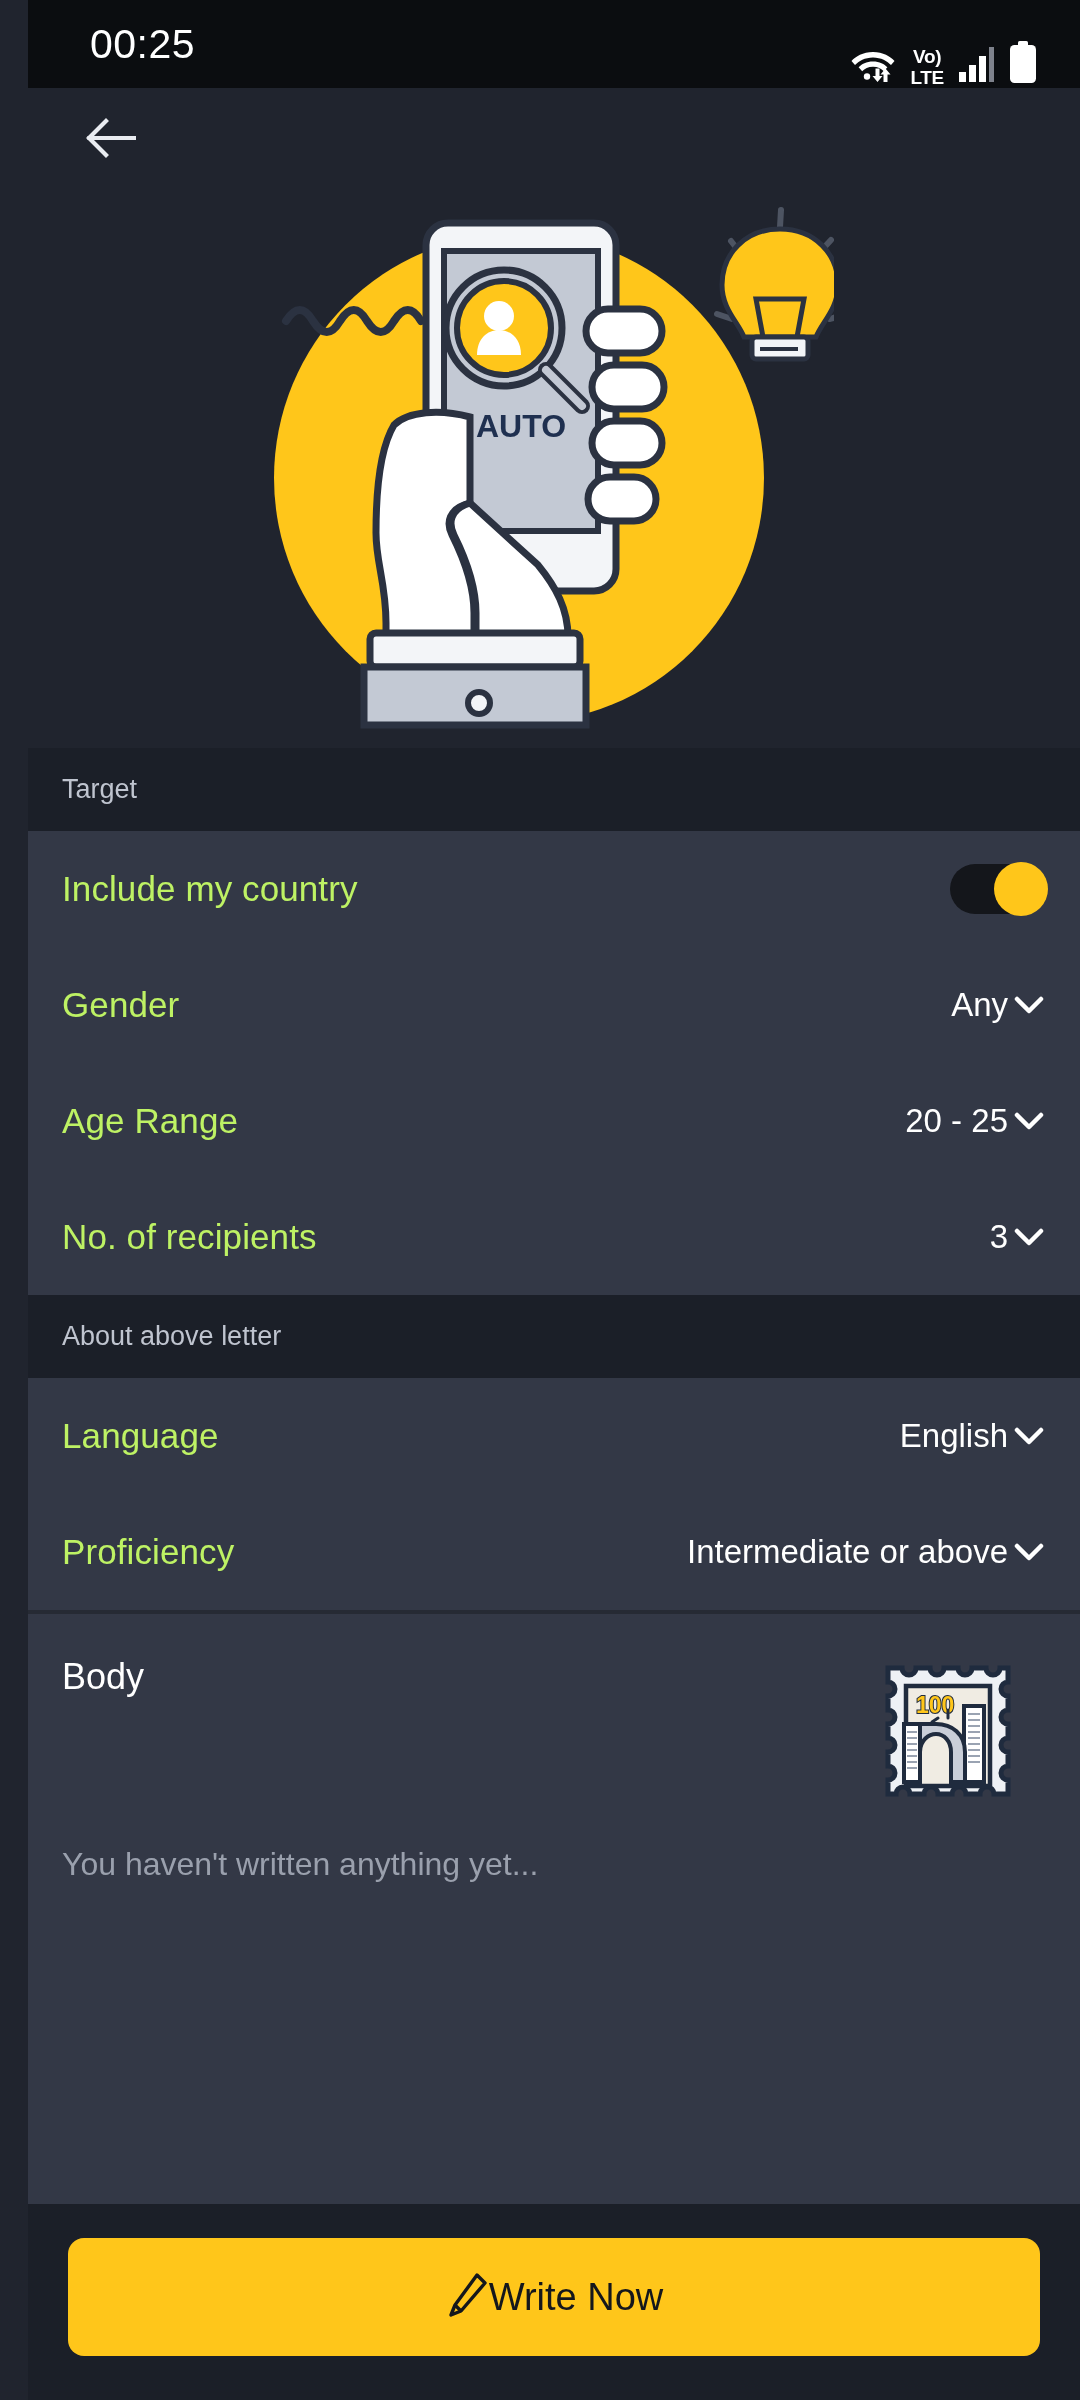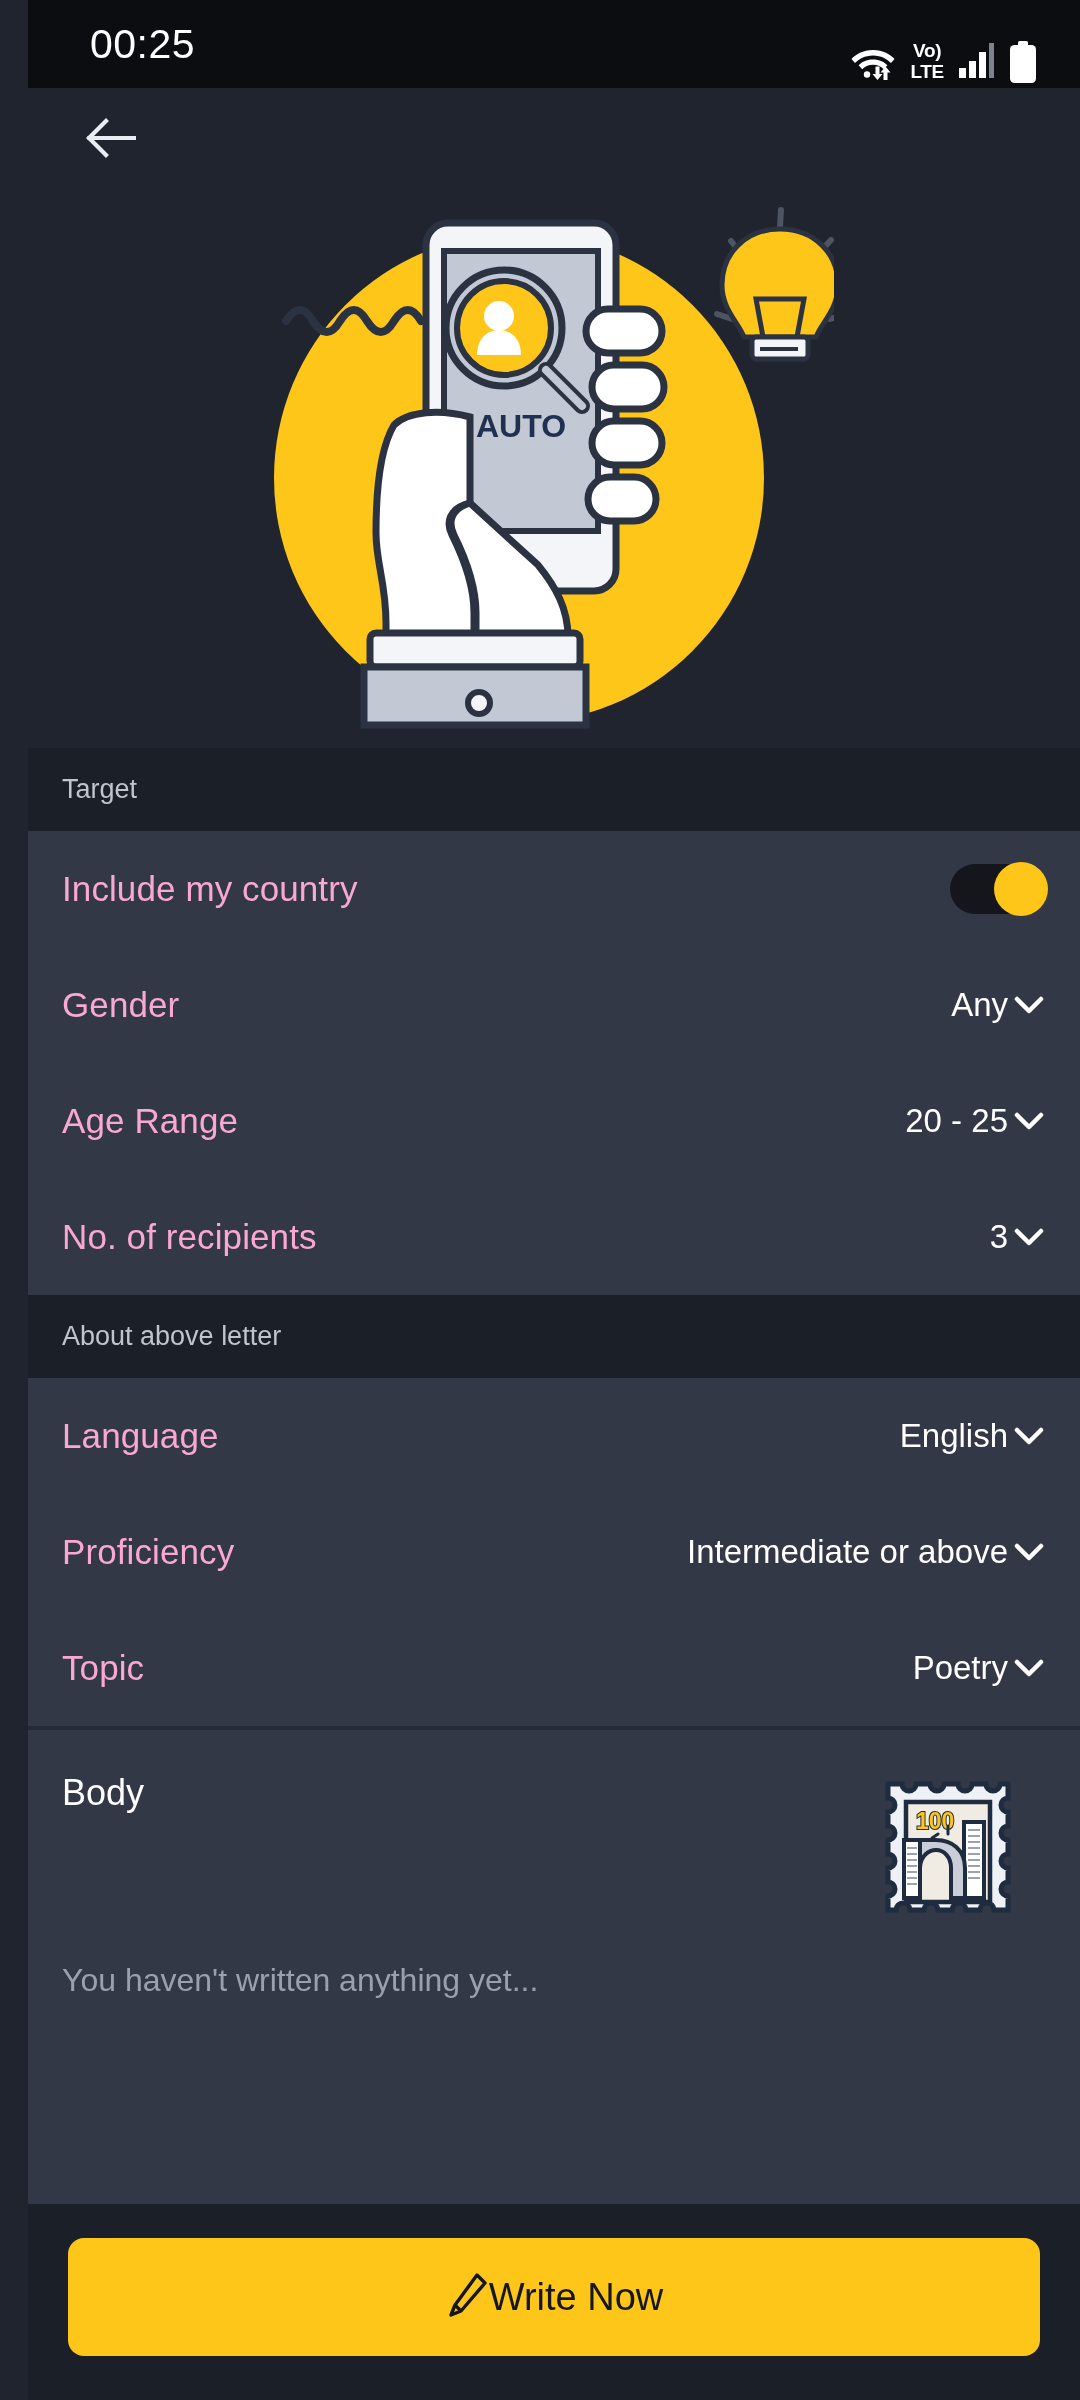--- a/index.html
+++ b/index.html
@@ -32,21 +32,21 @@
     padding: 0 44px 0 62px;
     flex: 0 0 auto;
   }
   .status-clock {
     color: #ffffff;
     font-size: 41px;
     letter-spacing: 0.5px;
   }
   .status-icons {
     display: flex;
-    align-items: flex-start;
+    align-items: flex-end;
     gap: 14px;
     margin-top: 40px;
   }
   .volte {
     display: flex;
     flex-direction: column;
     align-items: center;
     justify-content: center;
     color: #ffffff;
     line-height: 1;
@@ -108,21 +108,21 @@
   .row {
     display: flex;
     align-items: center;
     justify-content: space-between;
     padding: 0 34px;
     height: 116px;
     background: #333846;
     cursor: pointer;
   }
   .row-label {
-    color: #f9a8d4;
+    color: #bef264;
     font-size: 35px;
     letter-spacing: 0.1px;
   }
   .row-right {
     display: flex;
     align-items: center;
     gap: 4px;
   }
   .row-value {
     color: #ffffff;
@@ -379,31 +379,20 @@
       <div class="row-right">
         <span class="row-value">Intermediate or above</span>
         <span class="chev">
           <svg width="34" height="34" viewBox="0 0 34 34">
               <path d="M5 11 L17 23 L29 11" fill="none" stroke="#ffffff" stroke-width="4.5" stroke-linecap="round" stroke-linejoin="round"></path>
             </svg>
         </span>
       </div>
     </div>
 
-    <div class="row">
-      <span class="row-label">Topic</span>
-      <div class="row-right">
-        <span class="row-value">Poetry</span>
-        <span class="chev">
-          <svg width="34" height="34" viewBox="0 0 34 34">
-              <path d="M5 11 L17 23 L29 11" fill="none" stroke="#ffffff" stroke-width="4.5" stroke-linecap="round" stroke-linejoin="round"></path>
-            </svg>
-        </span>
-      </div>
-    </div>
 
   </div>
 
   <div class="divider"></div>
 
   <div class="body-block">
     <div class="body-top">
       <span class="body-title">Body</span>
 
       <span class="stamp-wrap">

